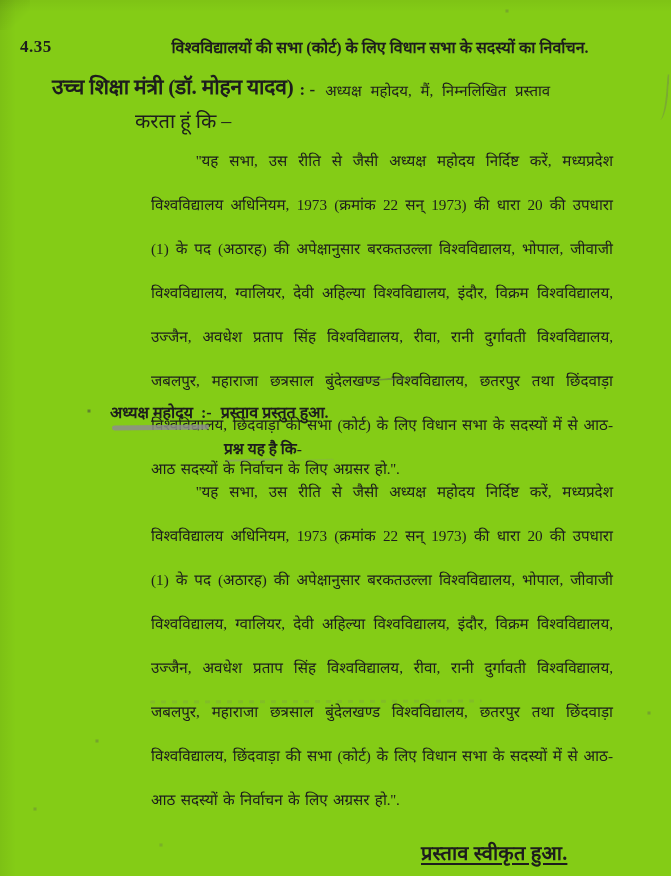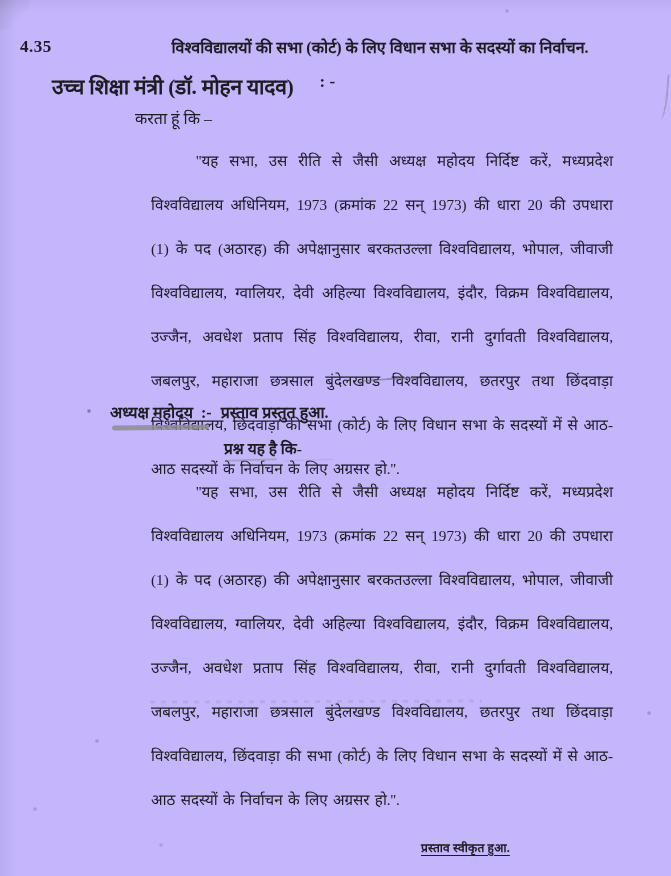--- a/index.html
+++ b/index.html
@@ -1,20 +1,20 @@
 <!DOCTYPE html>
 <html><head>
 <meta charset="utf-8">
 <style>
   html,body { margin:0; padding:0; }
   body { background:#c9c9c9; }
   .page {
     position:relative;
     width:671px; height:876px;
-    background:#c4b5fd;
+    background:#84cc16;
     overflow:hidden;
     font-family:"Liberation Serif","DejaVu Serif",serif;
     color:#1d1d1d;
   }
   .abs { position:absolute; }
 
   
   .shade-left   { left:0; top:0; width:16px; height:876px; background:linear-gradient(90deg, rgba(0,0,0,0.055), rgba(0,0,0,0)); }
   .shade-top    { left:0; top:0; width:671px; height:12px; background:linear-gradient(180deg, rgba(0,0,0,0.045), rgba(0,0,0,0)); }
   .corner-tl    { left:0; top:0; width:30px; height:30px; background:linear-gradient(135deg, rgba(0,0,0,0.10), rgba(0,0,0,0) 70%); }
@@ -52,41 +52,41 @@
       598px 377px 0 0.5px rgba(70,70,70,0.55),
       648px 712px 0 0.5px rgba(90,90,90,0.35),
       506px 10px  0 0.5px rgba(90,90,90,0.30),
       160px 844px 0 0.5px rgba(90,90,90,0.25);
   }
 
   
   .hdr-num   { left:20px;  top:37px; font-size:17px; font-weight:bold; letter-spacing:0.5px; }
   .hdr-title { left:130px; top:36px; width:500px; font-size:16px; font-weight:bold;text-align:center; }
 
-  .minister-line { left:52px; top:72px; width:580px; display:flex; align-items:flex-start; white-space:nowrap;gap:20px; }
+  .minister-line { left:52px; top:72px; width:580px; display:flex; align-items:flex-end; white-space:nowrap; }
   .minister-designation { font-size:21px; font-weight:bold; letter-spacing:-0.2px; }
   .minister-separator   { font-size:17px; font-weight:bold; margin:0 10px 0 6px; }
   .minister-opening     { font-size:15px; word-spacing:5px; }
-  .minister-continuation{ left:135px; top:107px; font-size:16px; }
+  .minister-continuation{ left:135px; top:107px; font-size:20px; }
 
   .quote {
     left:151px; width:462px;
     font-size:15.2px; line-height:44px;
     text-align:justify; text-indent:45px; word-spacing:1.5px;
   }
   .quote-1 { top:139px; }
   .quote-2 { top:470px; }
 
   .chair-line { left:110px; top:401px; font-size:16px; font-weight:bold; white-space:nowrap; }
   .chair-line .sep { margin:0 5px 0 4px; }
   .question-line { left:224px; top:437px; font-size:15.5px; font-weight:600;text-align:center; }
 
   .result-line {
     left:421px; top:839px;
-    font-size:12px; font-weight:bold;
+    font-size:20px; font-weight:bold;
     text-decoration:underline; text-underline-offset:3px;
     letter-spacing:0.2px;
   }
 </style>
 </head>
 <body>
 
 <div class="page">
 
   <div class="abs shade-left"></div>
@@ -94,20 +94,21 @@
   <div class="abs corner-tl"></div>
   <div class="abs edge-mark-right"></div>
   <div class="abs specks"></div>
 
   <div class="abs hdr-num">4.35</div>
   <div class="abs hdr-title">विश्वविद्यालयों की सभा (कोर्ट) के लिए विधान सभा के सदस्यों का निर्वाचन.</div>
 
   <div class="abs minister-line">
     <span class="minister-designation">उच्च शिक्षा मंत्री (डॉ. मोहन यादव)</span>
     <span class="minister-separator">: -</span>
+    <span class="minister-opening">अध्यक्ष महोदय, मैं, निम्नलिखित प्रस्ताव</span>
   </div>
   <div class="abs minister-continuation">करता हूं कि –</div>
 
   <div class="abs quote quote-1">''यह सभा, उस रीति से जैसी अध्यक्ष महोदय निर्दिष्ट करें, मध्यप्रदेश विश्वविद्यालय अधिनियम, 1973 (क्रमांक 22 सन् 1973) की धारा 20 की उपधारा (1) के पद (अठारह) की अपेक्षानुसार बरकतउल्ला विश्वविद्यालय, भोपाल, जीवाजी विश्वविद्यालय, ग्वालियर, देवी अहिल्या विश्वविद्यालय, इंदौर, विक्रम विश्वविद्यालय, उज्जैन, अवधेश प्रताप सिंह विश्वविद्यालय, रीवा, रानी दुर्गावती विश्वविद्यालय, जबलपुर, महाराजा छत्रसाल बुंदेलखण्ड विश्वविद्यालय, छतरपुर तथा छिंदवाड़ा विश्वविद्यालय, छिंदवाड़ा की सभा (कोर्ट) के लिए विधान सभा के सदस्यों में से आठ-आठ सदस्यों के निर्वाचन के लिए अग्रसर हो.''.</div>
   <div class="abs pencil-squiggle-q1"></div>
 
   <div class="abs chair-line">
     <span>अध्यक्ष महोदय</span>
     <span class="sep">:-</span>
     <span>प्रस्ताव प्रस्तुत हुआ.</span>

